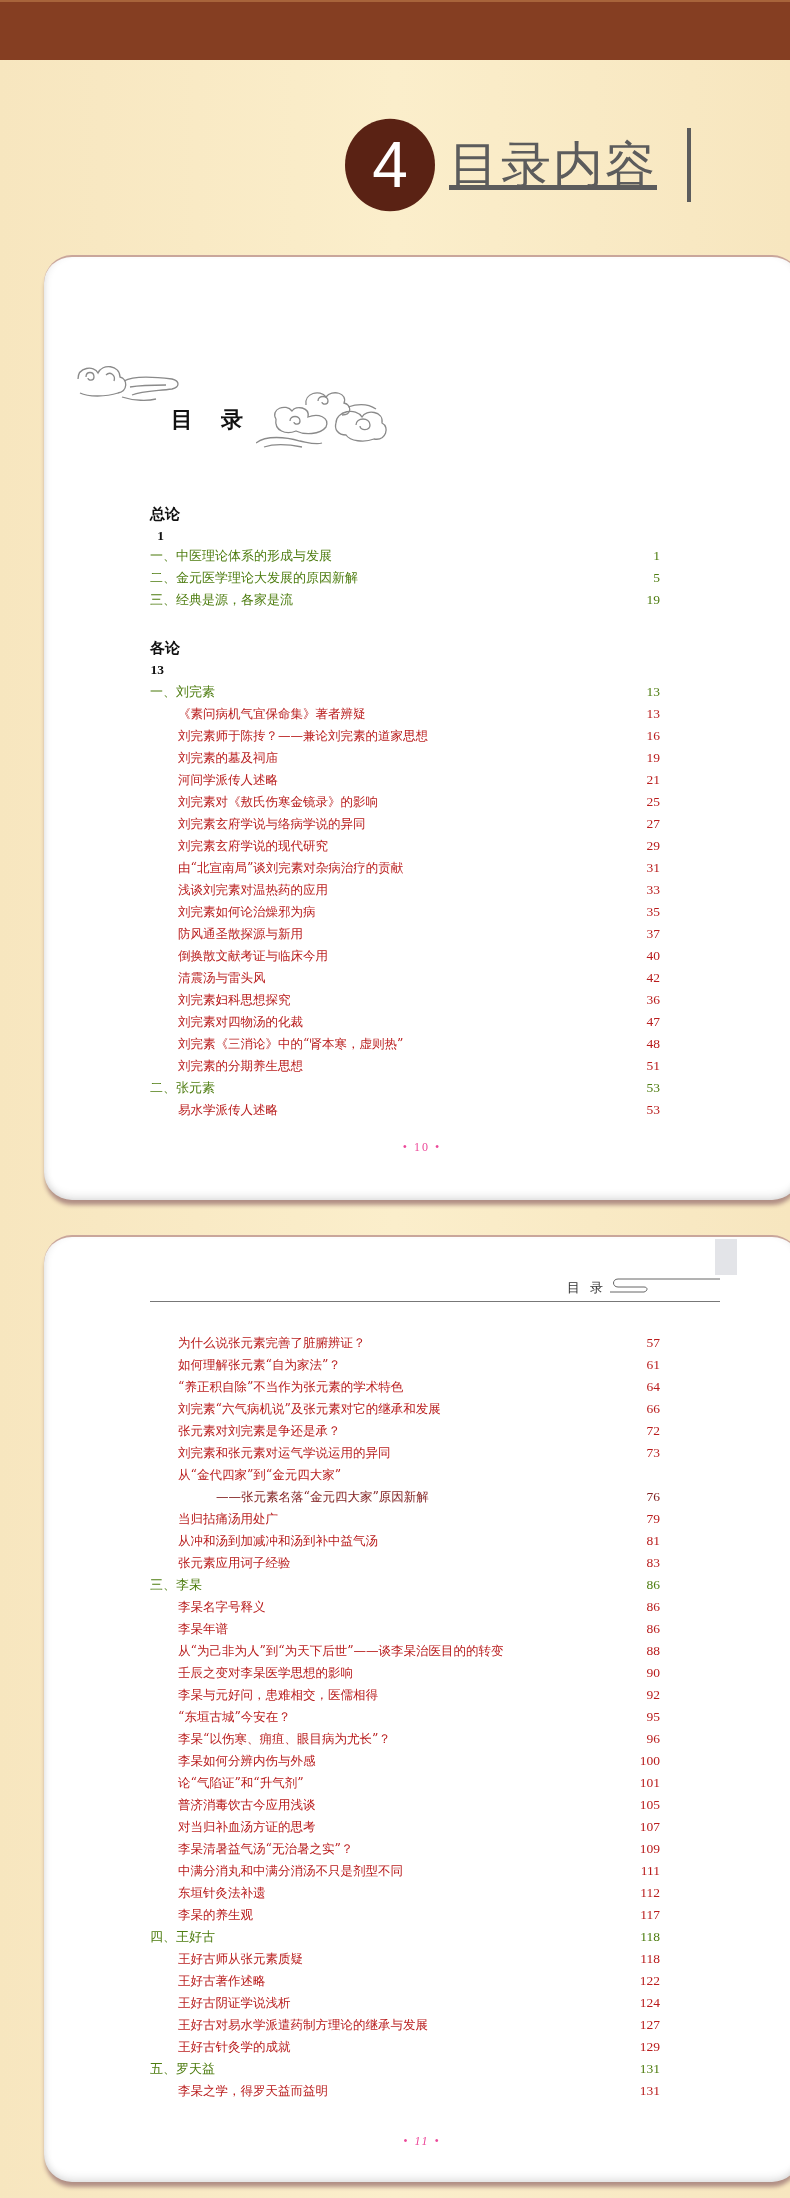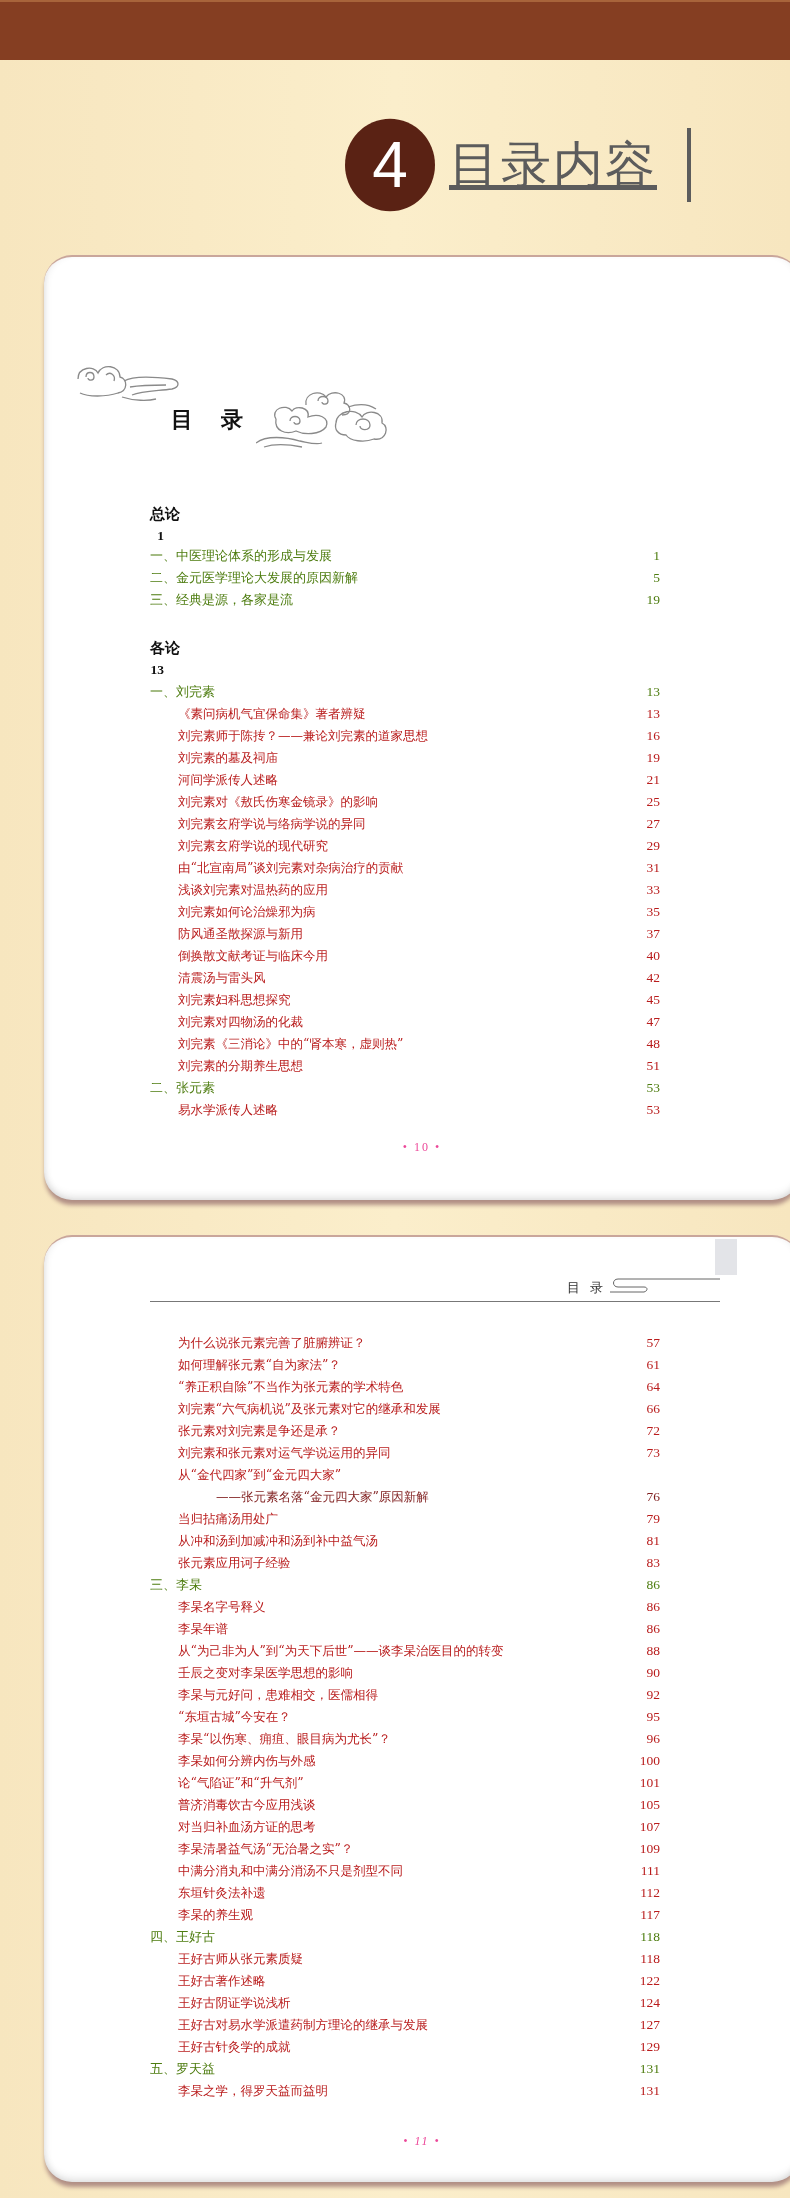--- a/index.html
+++ b/index.html
@@ -236,21 +236,21 @@
         <span class="pg">40</span>
       </div>
     <div class="row sub">
         <span class="label">清震汤与雷头风</span>
         <span class="dots"></span>
         <span class="pg">42</span>
       </div>
     <div class="row sub">
         <span class="label">刘完素妇科思想探究</span>
         <span class="dots"></span>
-        <span class="pg">45</span>
+        <span class="pg">36</span>
       </div>
     <div class="row sub">
         <span class="label">刘完素对四物汤的化裁</span>
         <span class="dots"></span>
         <span class="pg">47</span>
       </div>
     <div class="row sub">
         <span class="label">刘完素《三消论》中的“肾本寒，虚则热”</span>
         <span class="dots"></span>
         <span class="pg">48</span>

